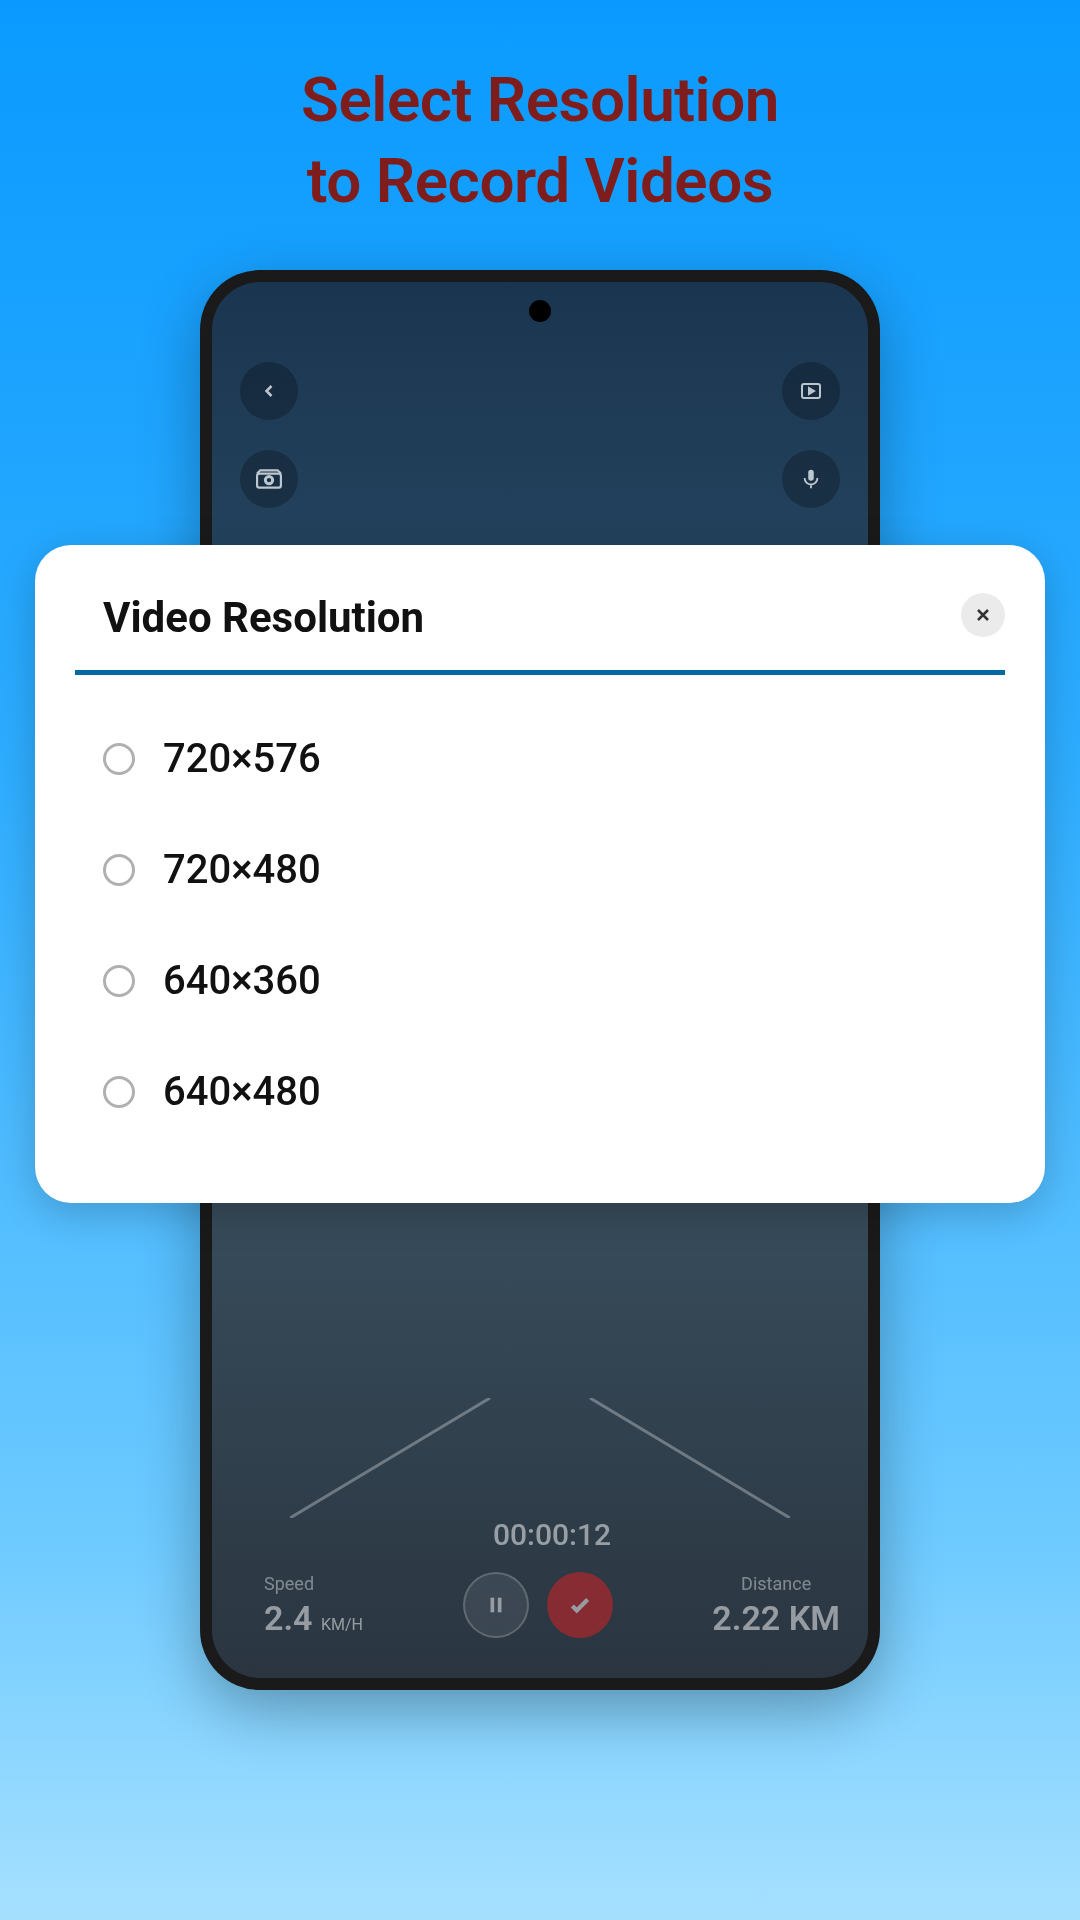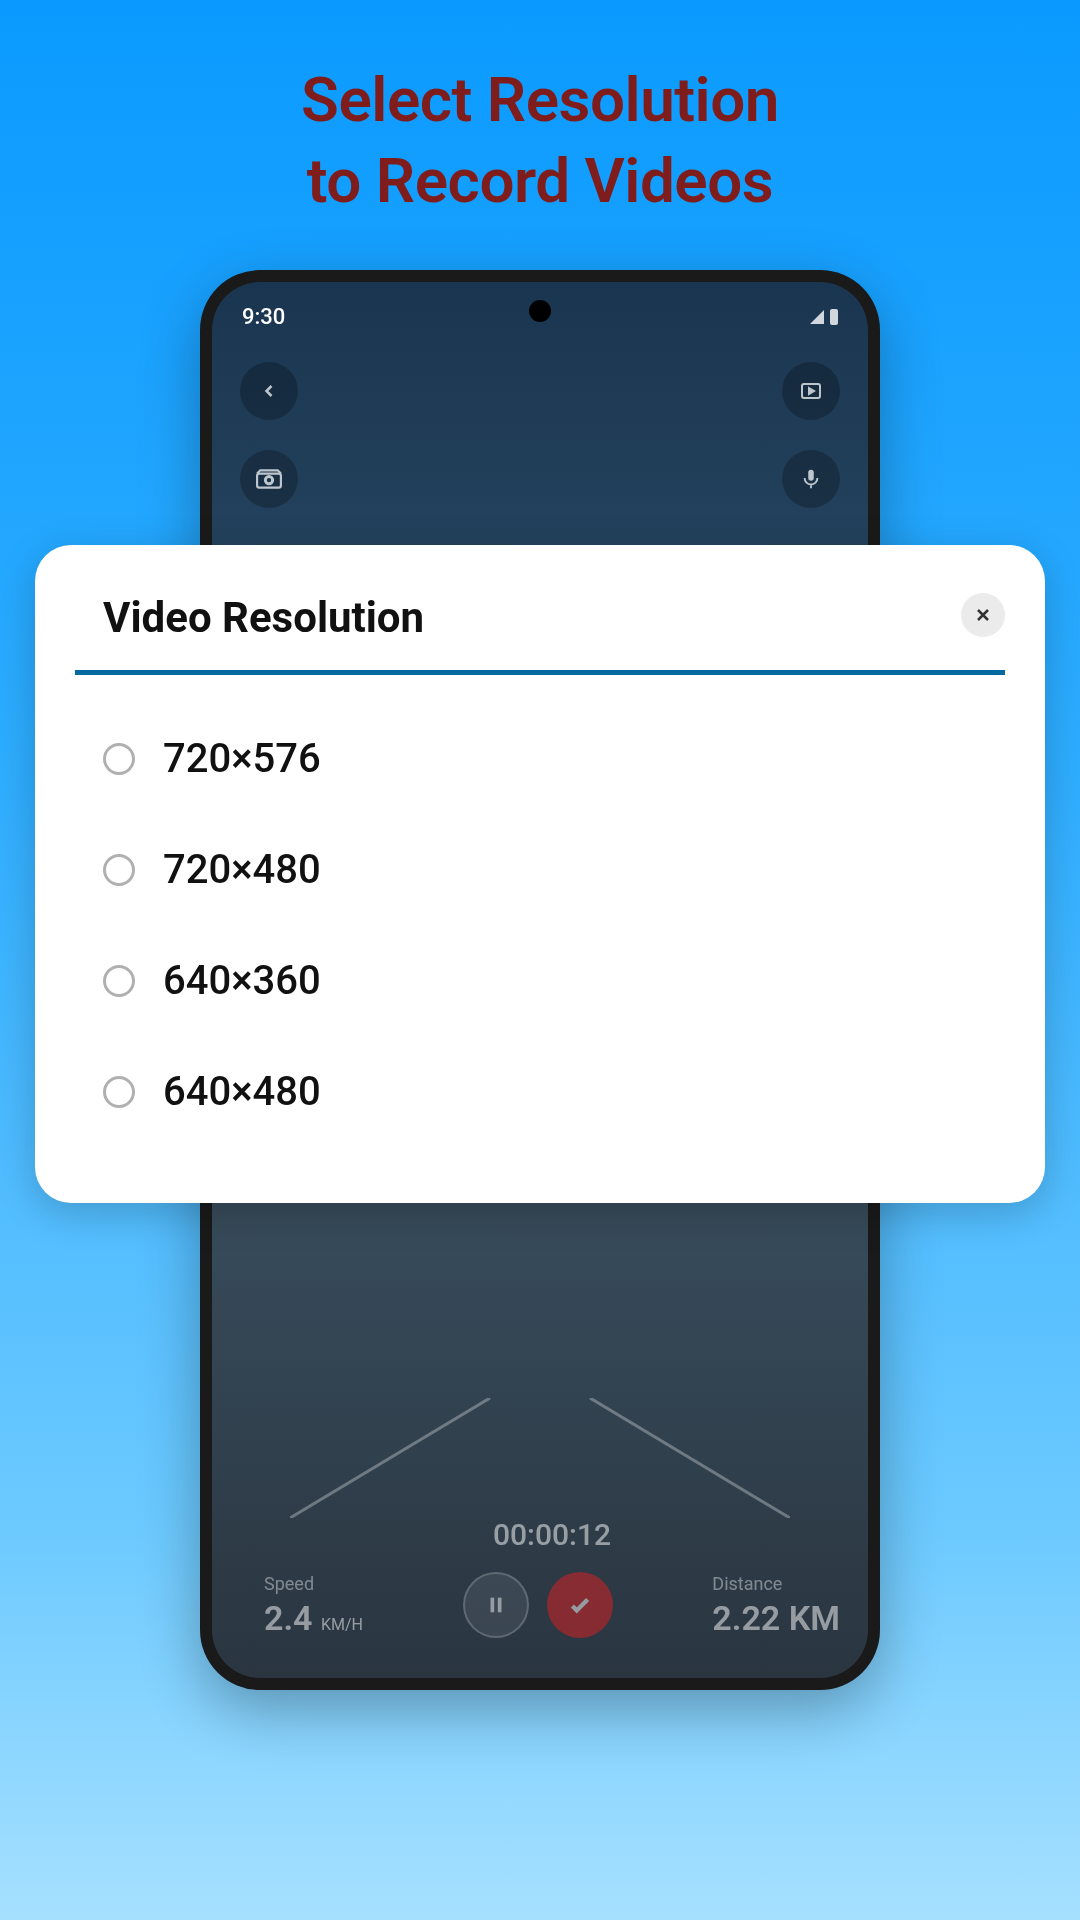--- a/index.html
+++ b/index.html
@@ -206,27 +206,20 @@
 <body>
 
 <div class="hero-title">
   <div>Select Resolution</div>
   <div>to Record Videos</div>
 </div>
 
 <div class="phone-frame">
   <div class="phone-screen">
     <div class="phone-notch"></div>
-    <div class="status-bar">
-      <span>9:30</span>
-      <div class="status-right">
-        <div class="signal-icon"></div>
-        <div class="battery-icon"></div>
-      </div>
-    </div>
     <div class="app-overlay">
       <div class="top-controls">
         <div class="control-btn">
           <svg width="20" height="20" viewBox="0 0 24 24" fill="none" stroke="#fff" stroke-width="3">
               <path d="M15 18l-6-6 6-6"></path>
             </svg>
         </div>
         <div class="control-btn">
           <svg width="24" height="24" viewBox="0 0 24 24" fill="none" stroke="#fff" stroke-width="2">
               <rect x="3" y="5" width="18" height="14" rx="2"></rect>
@@ -269,21 +262,21 @@
                   <rect x="6" y="4" width="4" height="16"></rect>
                   <rect x="14" y="4" width="4" height="16"></rect>
                 </svg>
             </div>
             <div class="hud-btn stop">
               <svg width="26" height="26" viewBox="0 0 24 24" fill="none" stroke="#fff" stroke-width="4">
                   <path d="M5 13l4 4L19 7"></path>
                 </svg>
             </div>
           </div>
-          <div class="hud-col" style="text-align:left">
+          <div class="hud-col" style="text-align:center">
             <span class="hud-label">Distance</span>
             <span class="hud-value">2.22 KM</span>
           </div>
         </div>
       </div>
     </div>
   </div>
 </div>
 
 <div class="modal">

